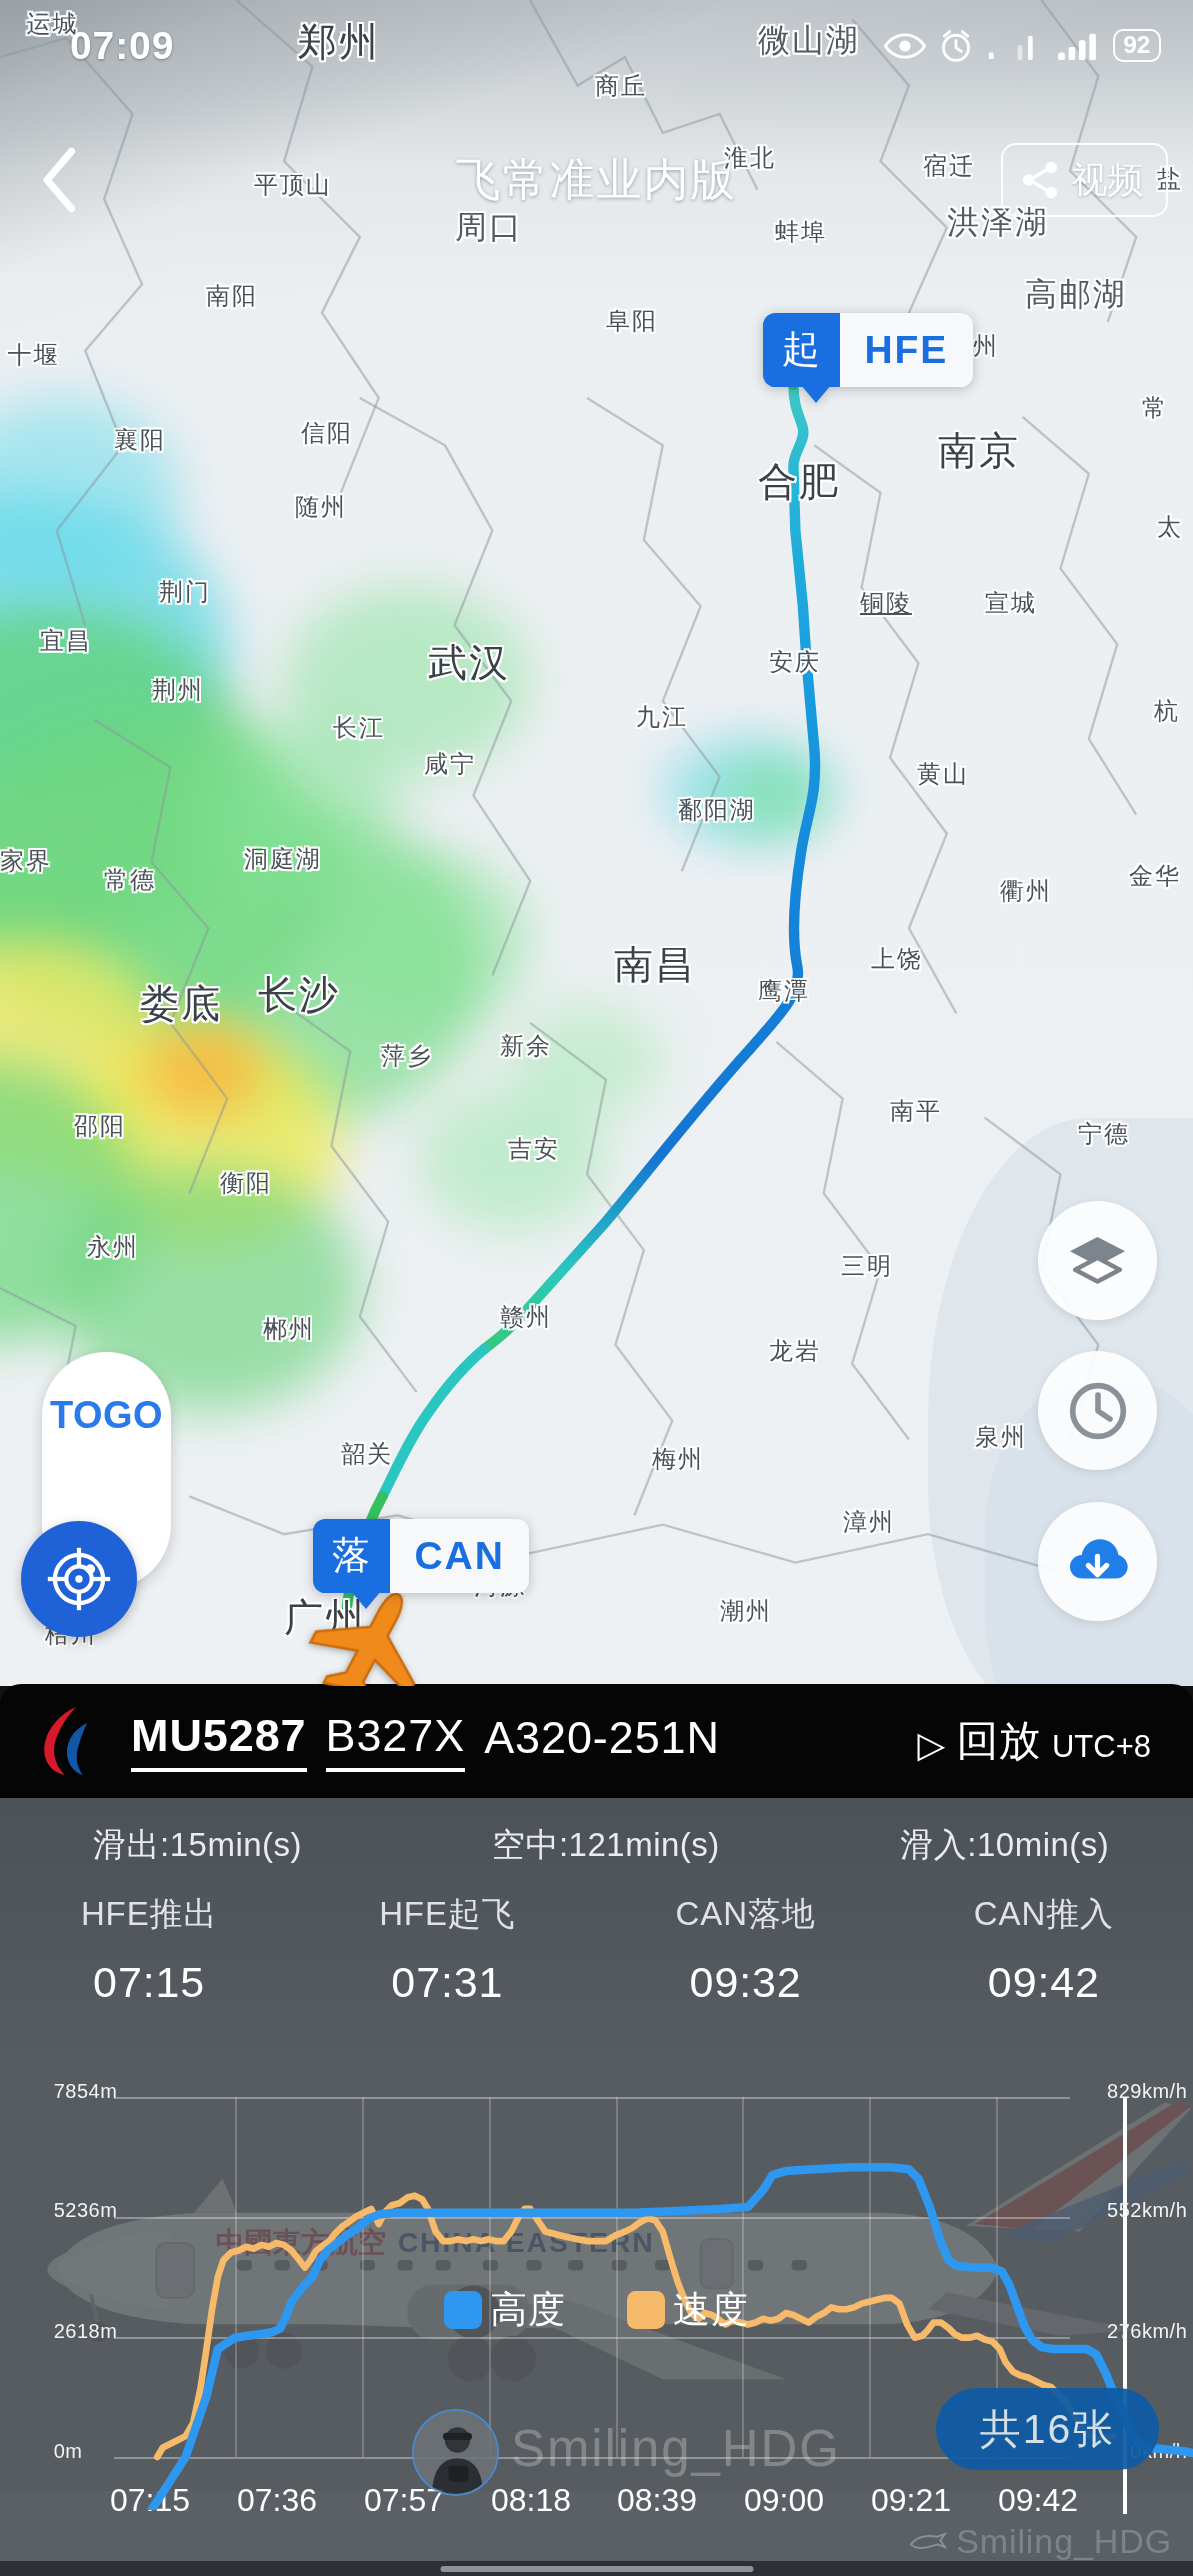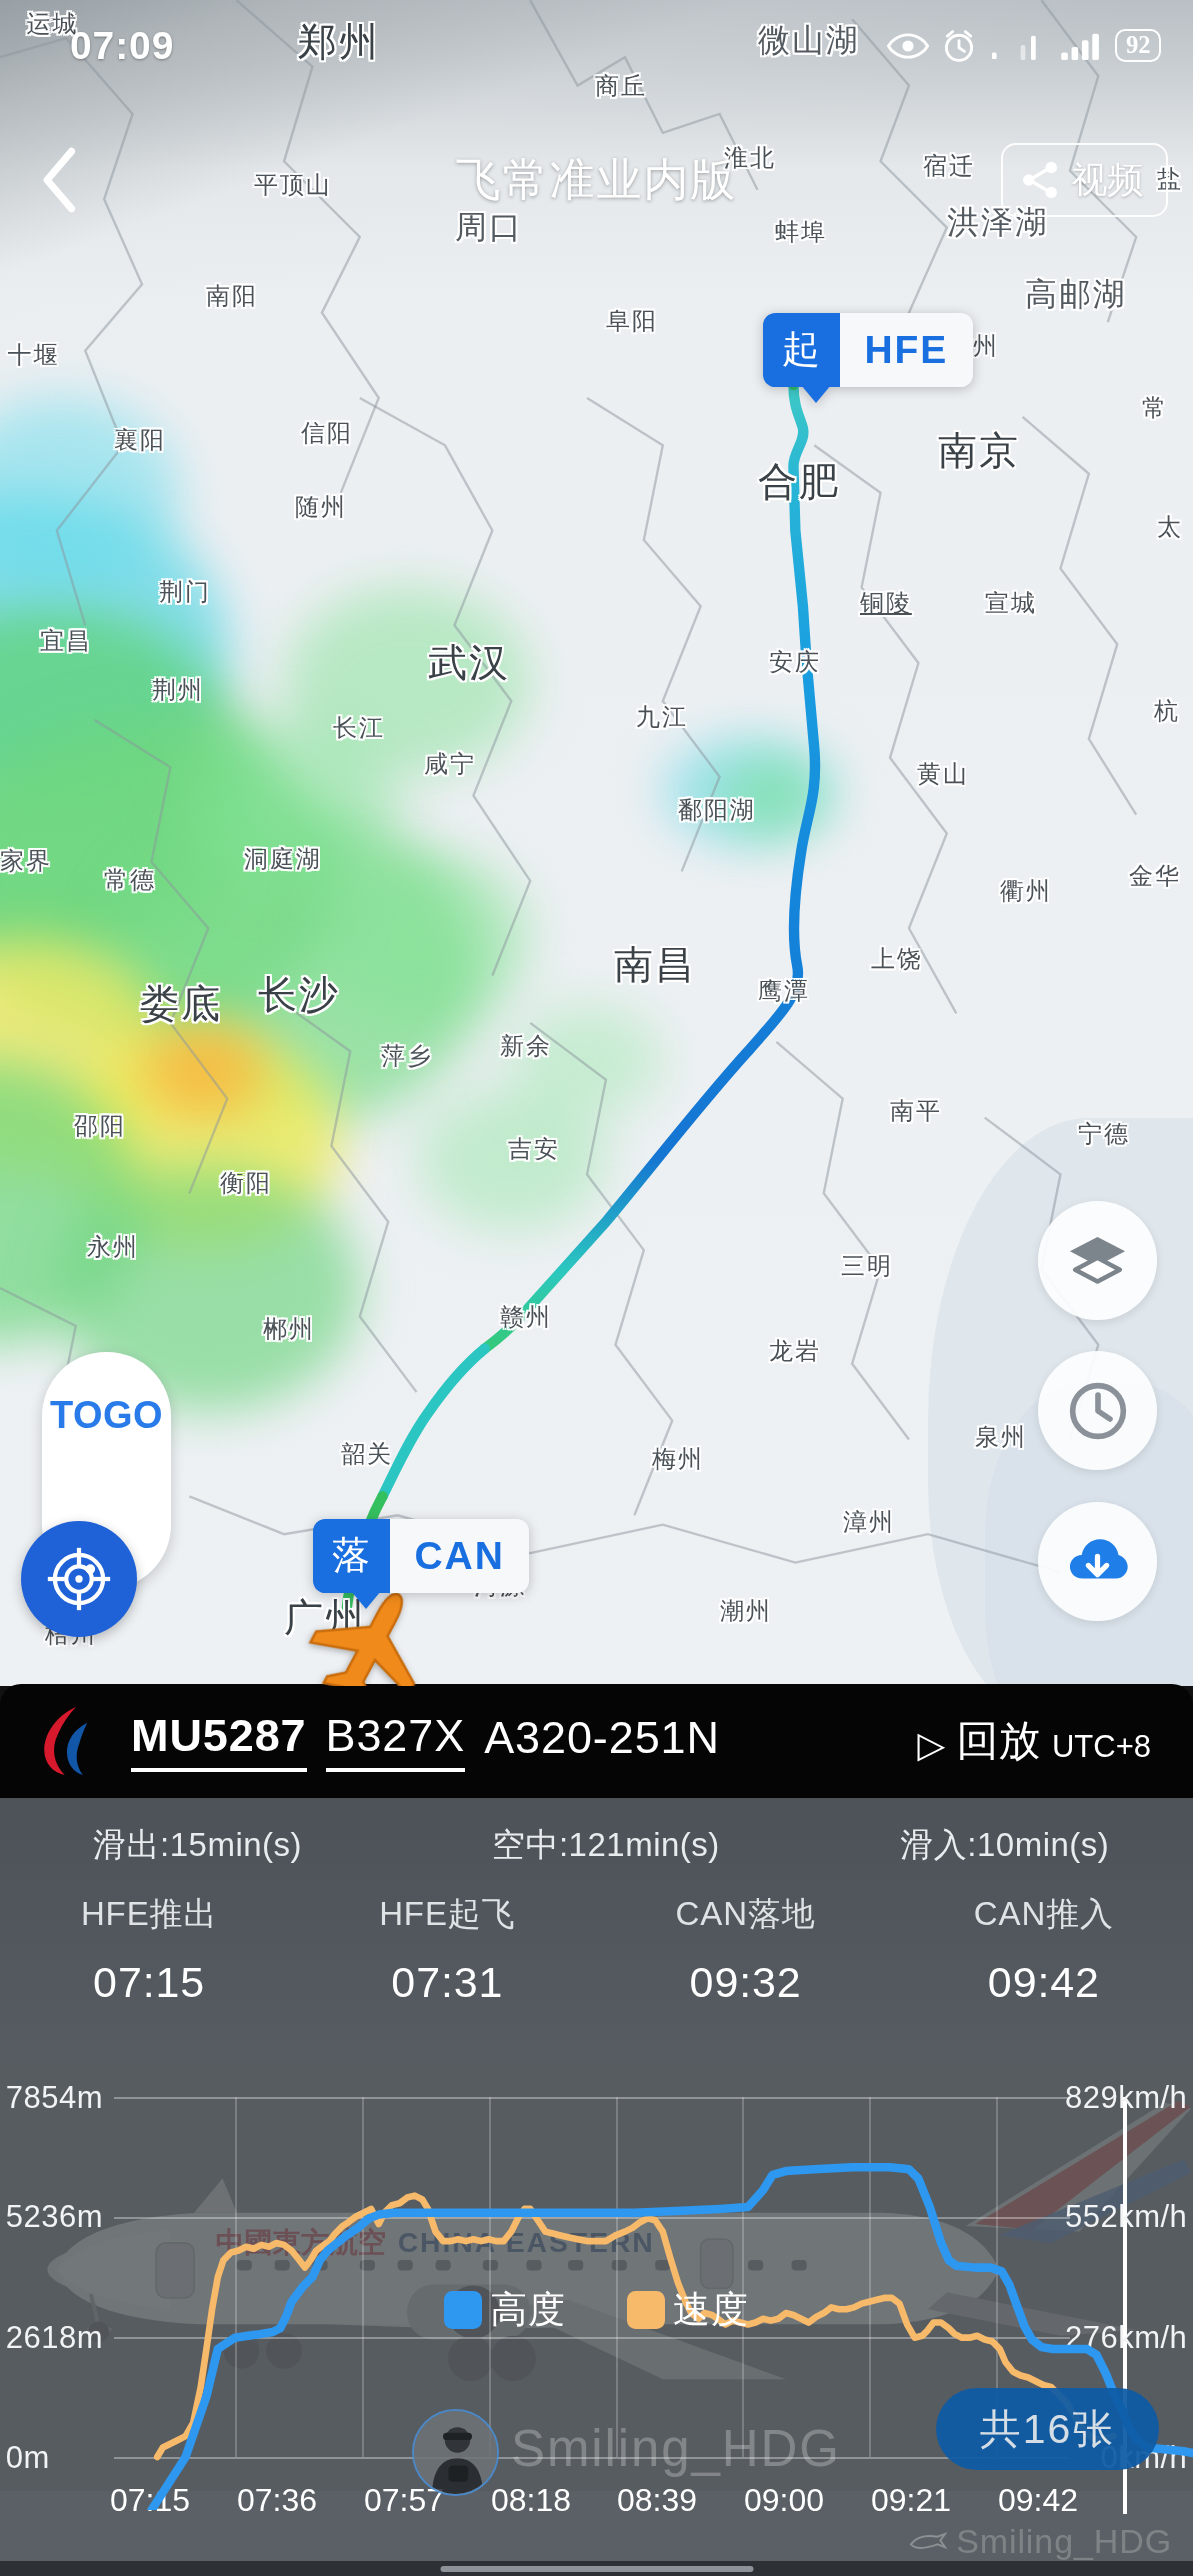--- a/index.html
+++ b/index.html
@@ -31,21 +31,21 @@
   .city.mid { font-size:24px; }
   .city.sm  { font-size:32px; color:#535b61; }
 
   
   #statusbar{
     position:absolute; left:0; top:0; width:1193px; height:91px;
     display:flex; align-items:center; z-index:40; padding:0 32px;
   }
   #clock { color:#fff; font-size:39px; font-weight:600; letter-spacing:0.9px;
            text-shadow:0 0.9px 2.8px rgba(0,0,0,.35); margin-left:38px;}
-  #sb-right{ margin-left:auto; display:flex; align-items:center; gap:12.3px;font-family:Liberation Serif, serif; }
+  #sb-right{ margin-left:auto; display:flex; align-items:center; gap:12.3px; }
   #sb-right svg{ display:block; }
   .batt{
     border:2.8px solid #fff; border-radius:10.4px; padding:0.9px 8.5px 1.9px;
     color:#fff; font-size:24.6px; font-weight:600; line-height:1.1;
   }
 
   
   #header{
     position:absolute; left:0; top:123px; width:1193px; height:114px;
     display:flex; align-items:center; z-index:40; padding:0 24.6px;
@@ -137,21 +137,21 @@
   #chart{
     position:absolute; left:0; top:2065px; width:1193px; height:511px;
     background:#5a6065; overflow:hidden; z-index:20;
   }
   #planeBg{
     position:absolute; left:0; top:-19px; width:1193px; height:445px;
     opacity:.55;
   }
   .grid-h{ position:absolute; left:114px; right:123px; height:1.9px; background:rgba(255,255,255,.34); }
   .grid-v{ position:absolute; top:32px; height:360px; width:1.9px; background:rgba(255,255,255,.22); }
-  .ylab{ position:absolute; color:#f1f3f4; font-size:31px; letter-spacing:0.5px; }
+  .ylab{ position:absolute; color:#f1f3f4; font-size:20px; letter-spacing:0.5px;margin-left:48px; }
   .ylab.l{ left:5.7px; }
   .ylab.r{ right:5.7px; text-align:right; }
   .xlab{ position:absolute; color:#fff; font-size:32px; bottom:57px; }
   #legend{
     position:absolute; left:0; right:0; top:220px; display:flex;
     justify-content:center; gap:61px; align-items:center; z-index:6;
   }
   .lg{ display:flex; align-items:center; gap:8px; }
   .lgsw{ width:38px;height:38px; border-radius:8.5px; }
   .lgtx{ color:#fff; font-size:37px; letter-spacing:0.9px;}

